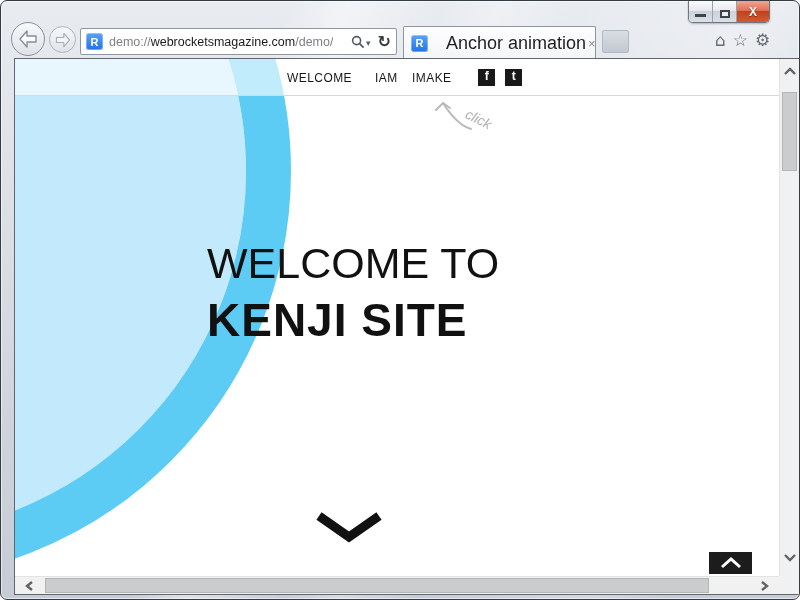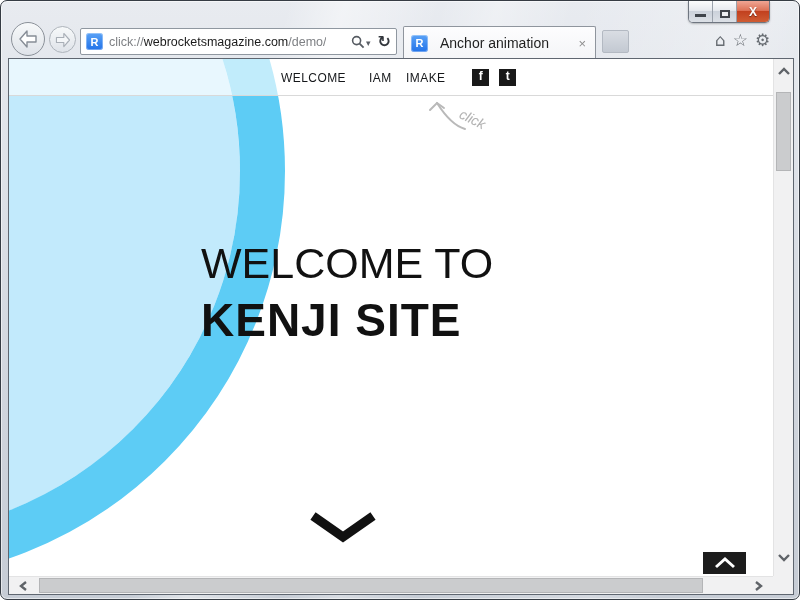--- a/index.html
+++ b/index.html
@@ -44,30 +44,30 @@
   .url .dim{color:#7e8084;}
   .url .host{color:#1b1b1b;}
   .bar-spacer{flex:1;}
   .uni-icon{font-family:"DejaVu Sans",sans-serif;}
   .search-caret{font-size:9px;color:#5a5f66;margin:2px 2px 0 1px;}
   .refresh{font-size:16px;font-weight:700;color:#33373d;margin-left:5px;line-height:1;}
 
   .tab{position:absolute;left:402px;top:25px;width:193px;height:33px;background:linear-gradient(#fdfdfe,#f4f5f7);
     border:1px solid #8f959d;border-bottom:none;border-radius:2px 2px 0 0;
     display:flex;align-items:center;padding:0 7px;}
-  .tab-title{margin-left:12px;font-size:14px;color:#1f1f1f;white-space:nowrap;}
+  .tab-title{margin-left:18px;font-size:18px;color:#1f1f1f;white-space:nowrap;}
   .tab-close{color:#8f8f8f;font-size:13px;line-height:1;padding:1px 2px;}
   .newtab{position:absolute;left:601px;top:29px;width:27px;height:23px;
     background:linear-gradient(#d9dde3,#c3c9d2);border:1px solid #b3b9c2;border-radius:2px;}
 
   .quick-icons{position:absolute;left:714px;top:29px;display:flex;gap:7px;align-items:center;}
   .quick-icons span{font-size:17px;color:#676c72;line-height:20px;}
 
   
-  .frame{position:absolute;left:7px;top:57px;width:786px;height:537px;border:1px solid #5f6670;background:#fff;}
+  .frame{position:absolute;left:13px;top:57px;width:786px;height:537px;border:1px solid #5f6670;background:#fff;}
   .content{position:absolute;left:0;top:0;width:764px;height:517px;overflow:hidden;background:#fff;}
 
   .circle{position:absolute;left:-544px;top:-298px;width:820px;height:820px;border-radius:50%;
     border:45px solid #5dccf5;background:#c2eafc;background-clip:padding-box;}
 
   .site-header{position:absolute;left:0;top:0;width:764px;height:37px;
     background:rgba(255,255,255,.62);border-bottom:1px solid #d9d9d9;z-index:3;}
   .site-nav{position:absolute;left:272px;top:0;height:36px;display:flex;align-items:center;}
   .nav-link{font-size:13px;letter-spacing:.5px;color:#15171a;transform:scaleX(.92);transform-origin:left center;}
   .nav-link.n1{margin-right:17px;} .nav-link.n2{margin-right:13px;} .nav-link.n3{margin-right:23px;}
@@ -127,21 +127,21 @@
   <div class="nav-circle btn-forward">
     <svg width="18" height="18" viewBox="0 0 22 22">
       <path d="M12 3 L19 11 L12 19 L12 14 L3 14 L3 8 L12 8 Z" fill="#f4f6f8" stroke="#a9afb7" stroke-width="1.4" stroke-linejoin="round"></path>
     </svg>
   </div>
 
   <div class="addressbar">
     <div class="favicon">
       <span>R</span>
     </div>
-    <div class="url"><span class="dim">click://</span><span class="host">webrocketsmagazine.com</span><span class="dim">/demo/</span></div>
+    <div class="url"><span class="dim">demo://</span><span class="host">webrocketsmagazine.com</span><span class="dim">/demo/</span></div>
     <div class="bar-spacer"></div>
     <svg width="14" height="14" viewBox="0 0 14 14">
       <circle cx="5.6" cy="5.6" r="4" fill="none" stroke="#565b62" stroke-width="1.6"></circle>
       <line x1="8.6" y1="8.6" x2="12.6" y2="12.6" stroke="#565b62" stroke-width="1.8"></line>
     </svg>
     <span class="uni-icon search-caret">▾</span>
     <span class="uni-icon refresh">↻</span>
   </div>
 
   <div class="tab">

